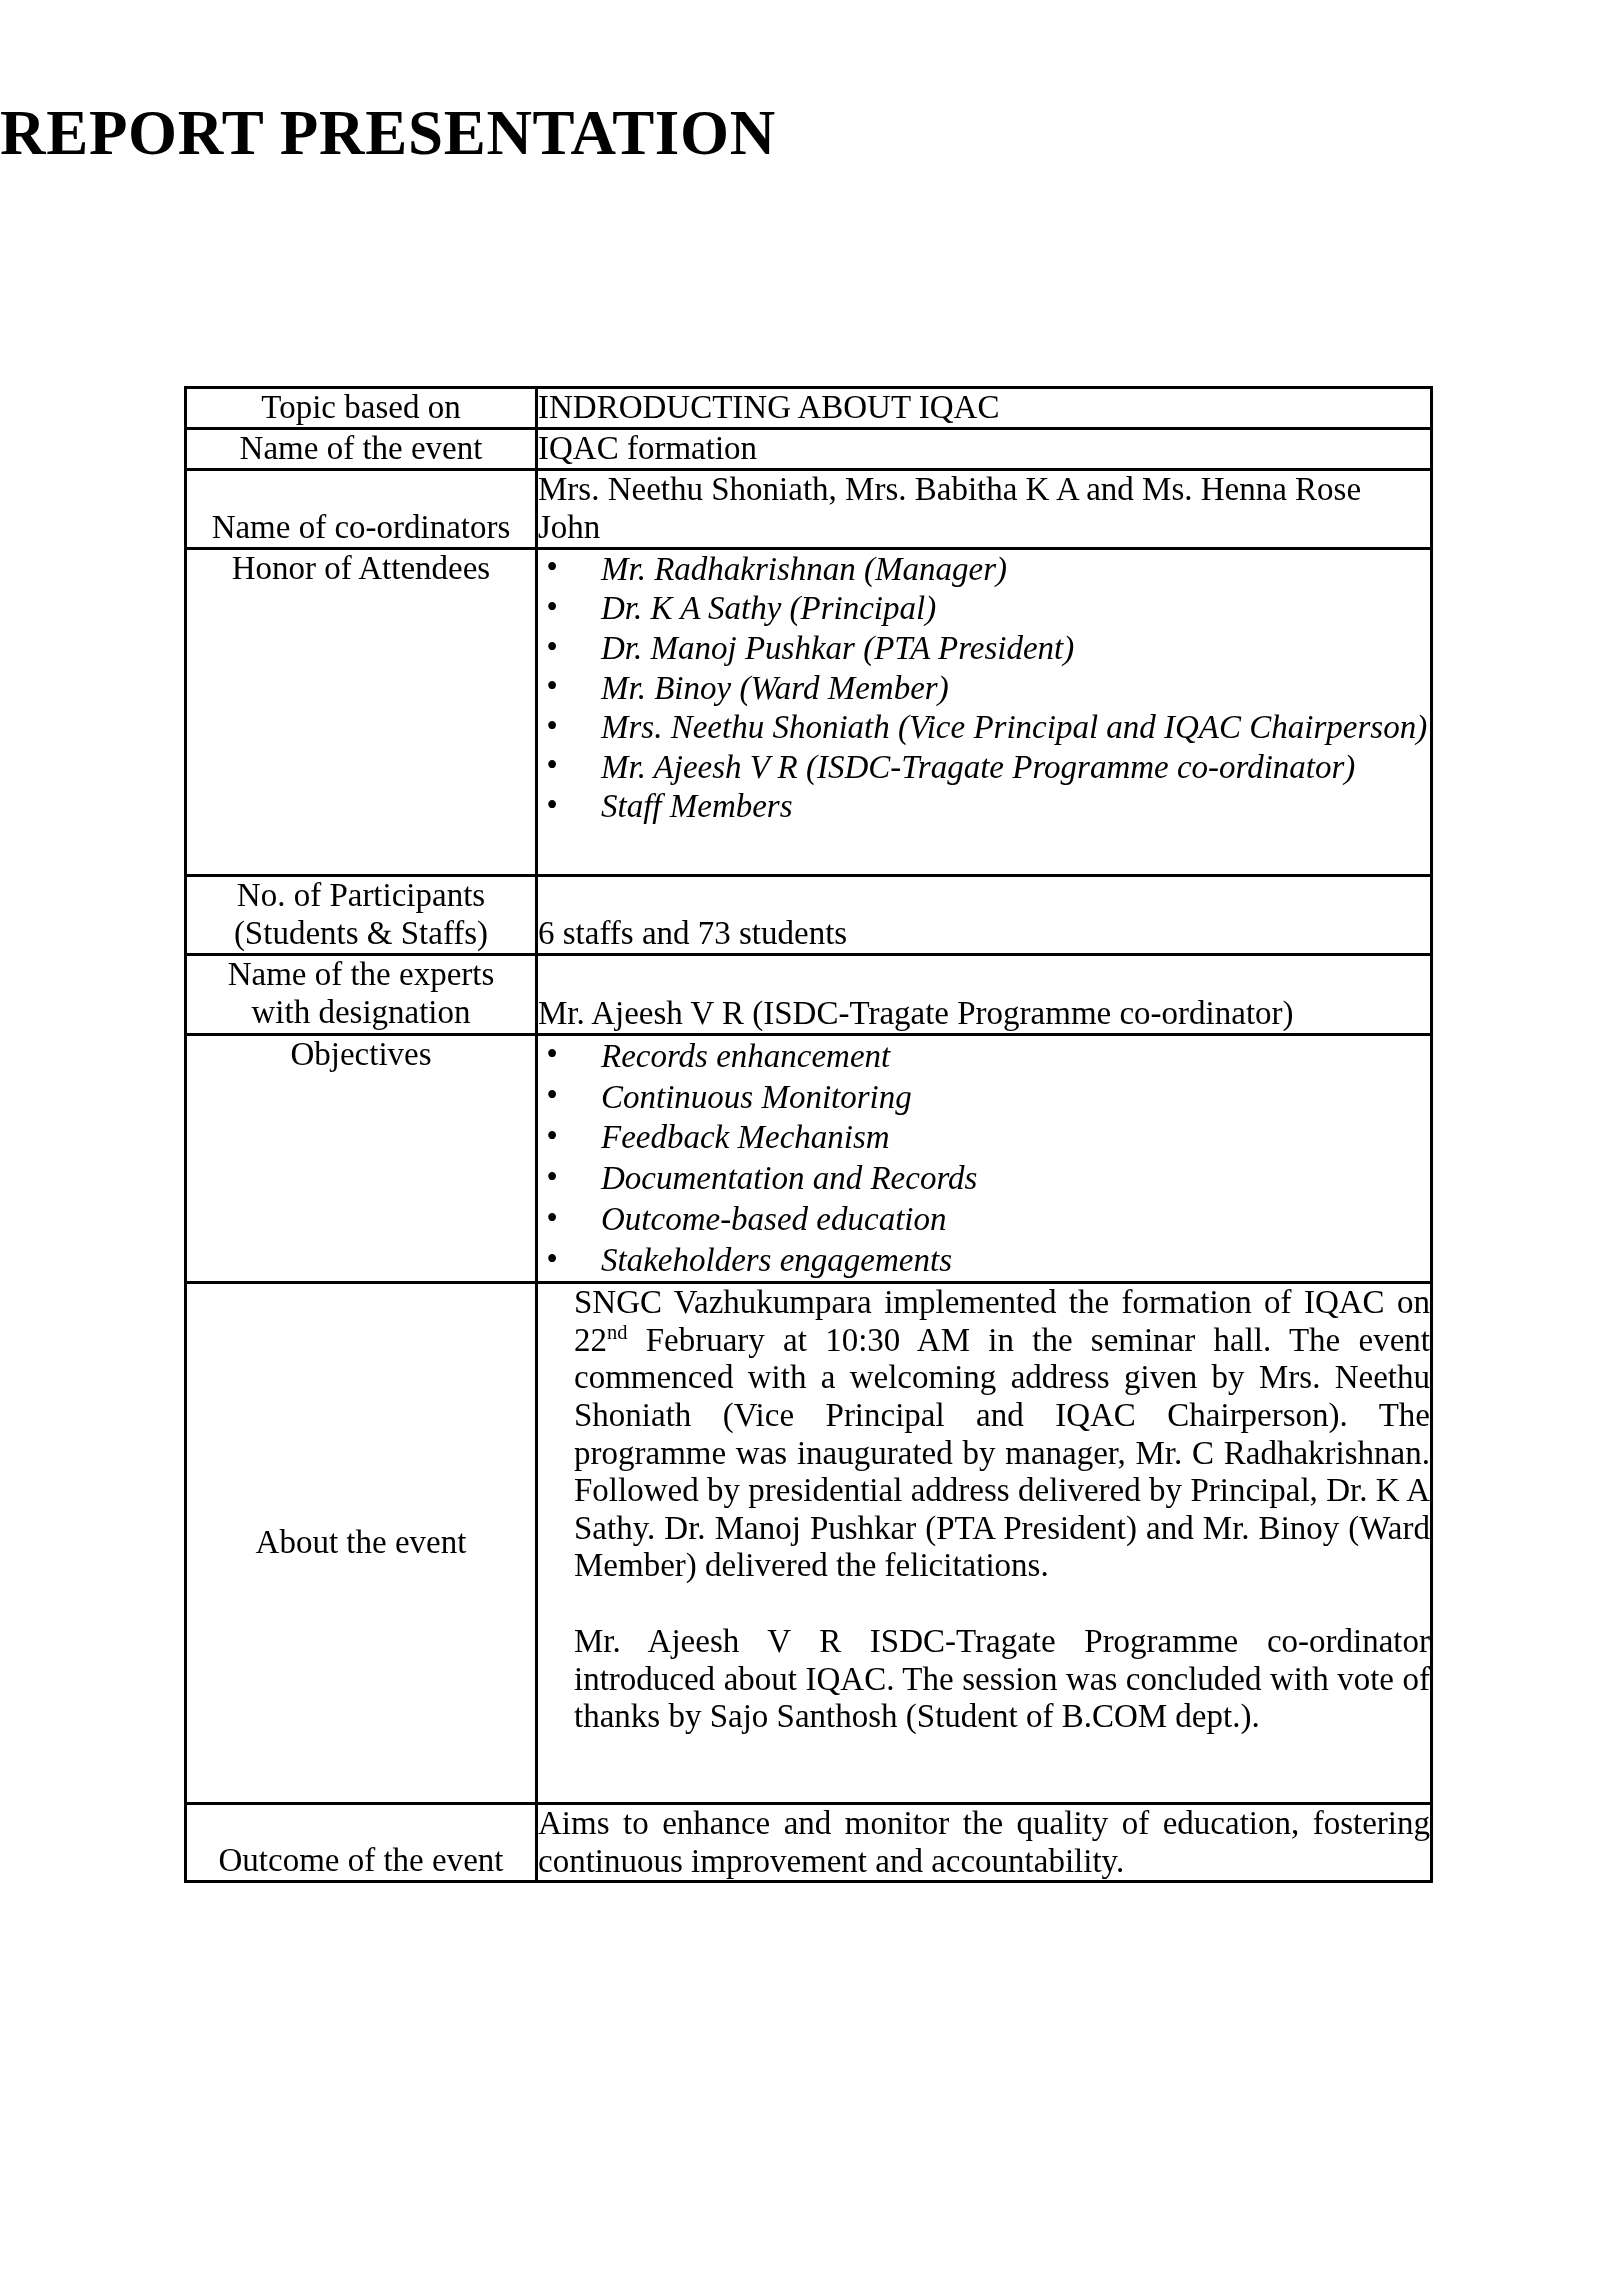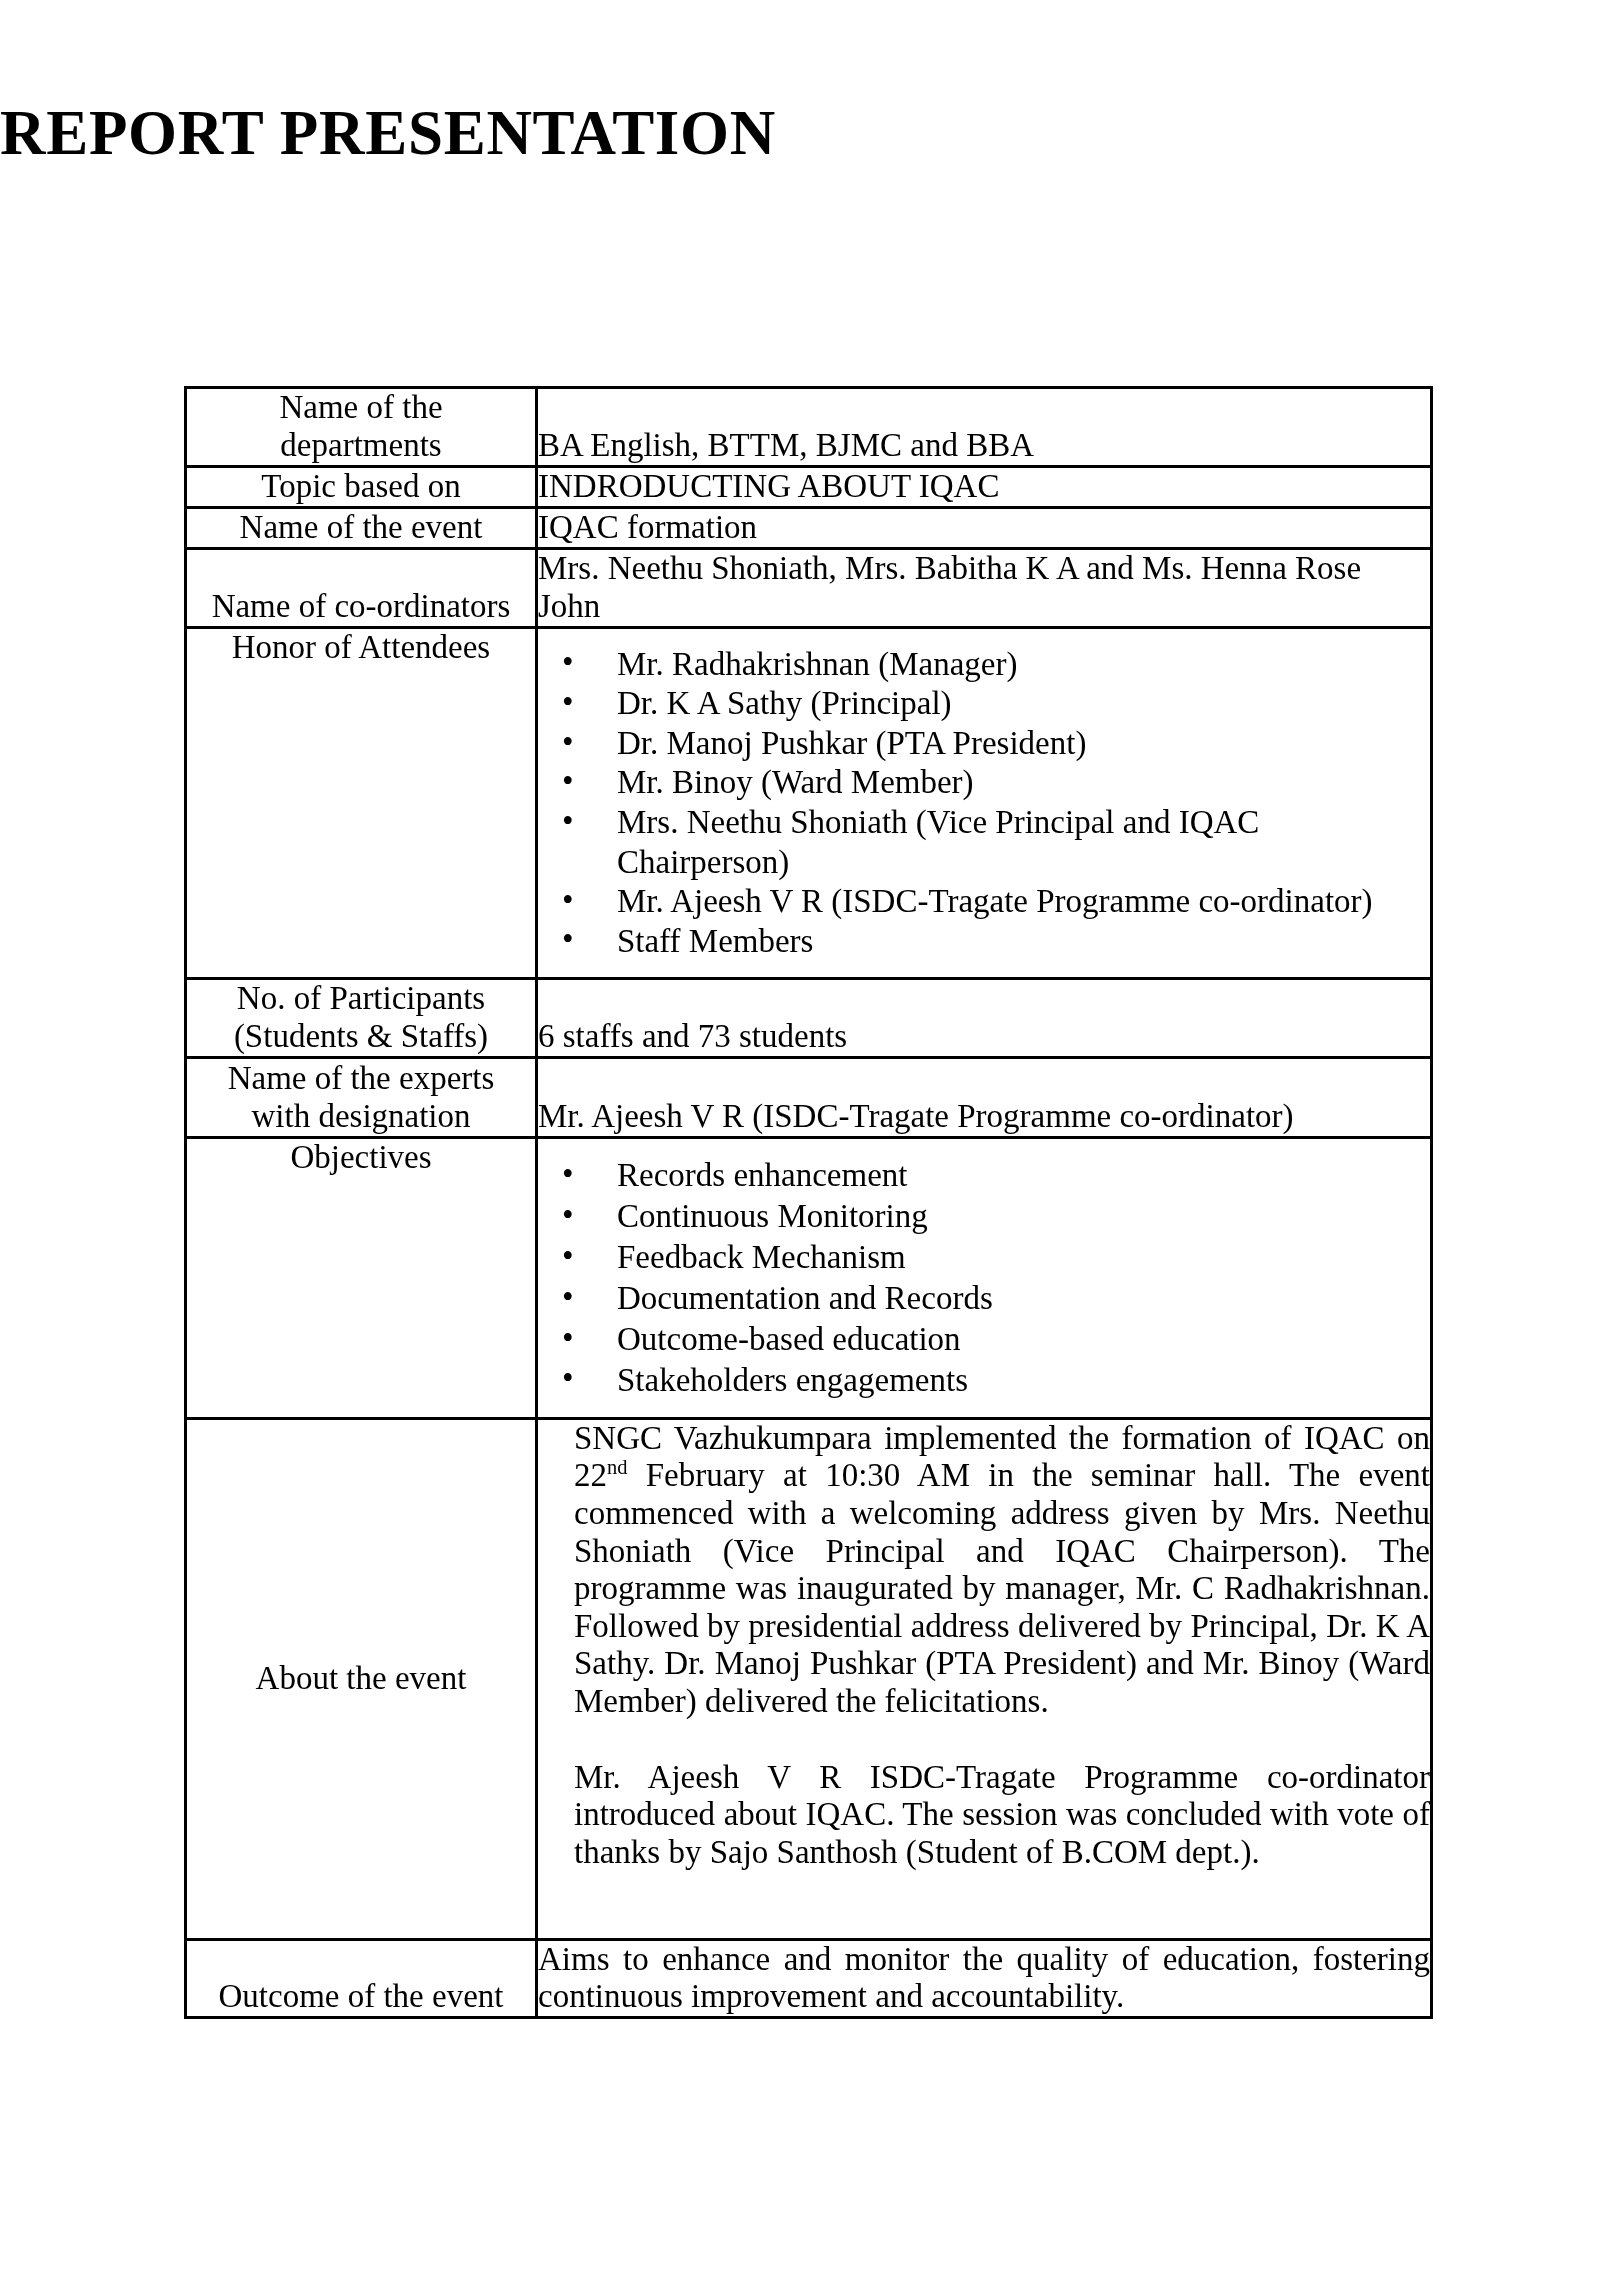--- a/index.html
+++ b/index.html
@@ -54,23 +54,24 @@
     vertical-align: middle;
     padding: 1.3px 18.3px 1.3px 18.3px;
   }
   td.val-bottom { vertical-align: bottom; padding-bottom: 5.2px; }
   td.val-top { vertical-align: top; padding-top: 3.3px; }
   td.lbl-bottom { vertical-align: bottom; padding-bottom: 5.2px; }
   td.lbl-pad-honor { vertical-align: top; padding-top: 36px; }
   td.lbl-pad-obj { vertical-align: top; padding-top: 41px; }
   .pre-line { white-space: pre-line; }
   ul.blist {
-    margin: 16px;
+    margin: 0;
     padding: 0 0 0 63px;
     list-style: none;
+    font-style: italic;
   }
   ul.blist li {
     position: relative;
     line-height: 1.2;
   }
   ul.blist.obj li { line-height: 1.24; }
   ul.blist li::before {
     content: "\2022";
     position: absolute;
     left: -55px;
@@ -100,25 +101,20 @@
 </style>
 </head>
 <body>
 
 <div class="page">
 
   <h1 class="doc-title">REPORT PRESENTATION</h1>
 
   <table class="report">
     <tbody>
-        <tr style="height:74px;">
-      <td class="lbl">Name of the
-departments</td>
-      <td class="val val-bottom">BA English, BTTM, BJMC and BBA</td>
-    </tr>
     <tr style="height:38px;">
       <td class="lbl">Topic based on</td>
       <td class="val">INDRODUCTING ABOUT IQAC</td>
     </tr>
     <tr style="height:39px;">
       <td class="lbl">Name of the event</td>
       <td class="val">IQAC formation</td>
     </tr>
     <tr style="height:73px;">
       <td class="lbl lbl-bottom">Name of co-ordinators</td>

